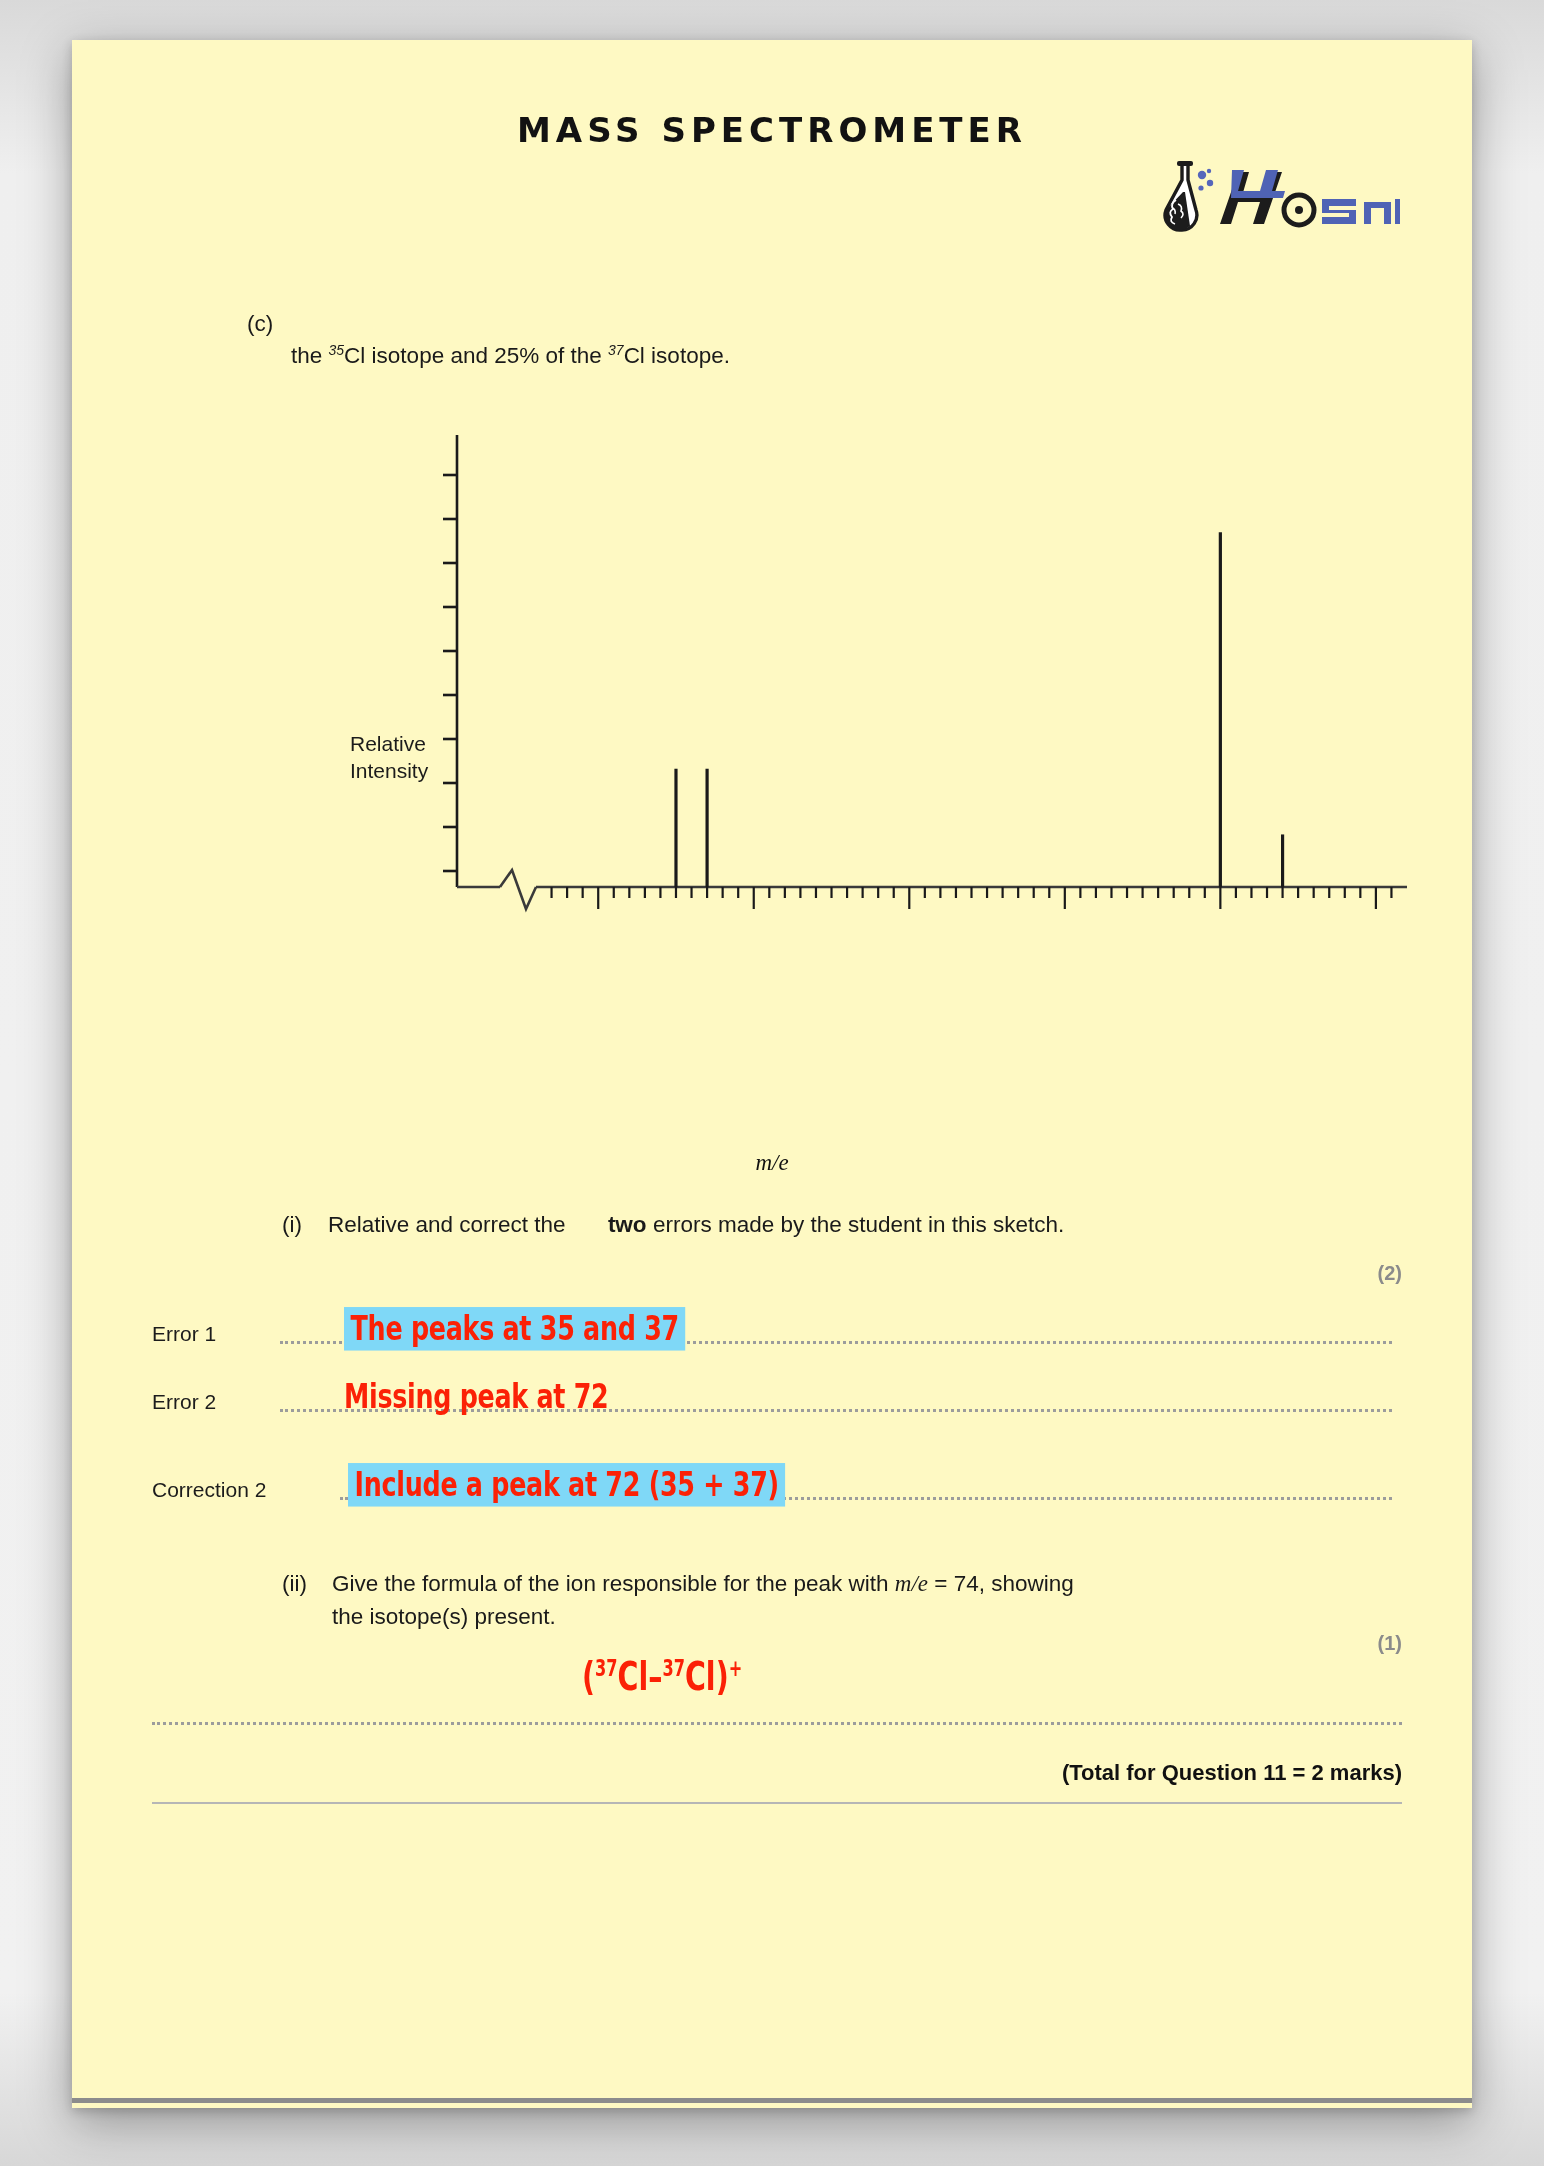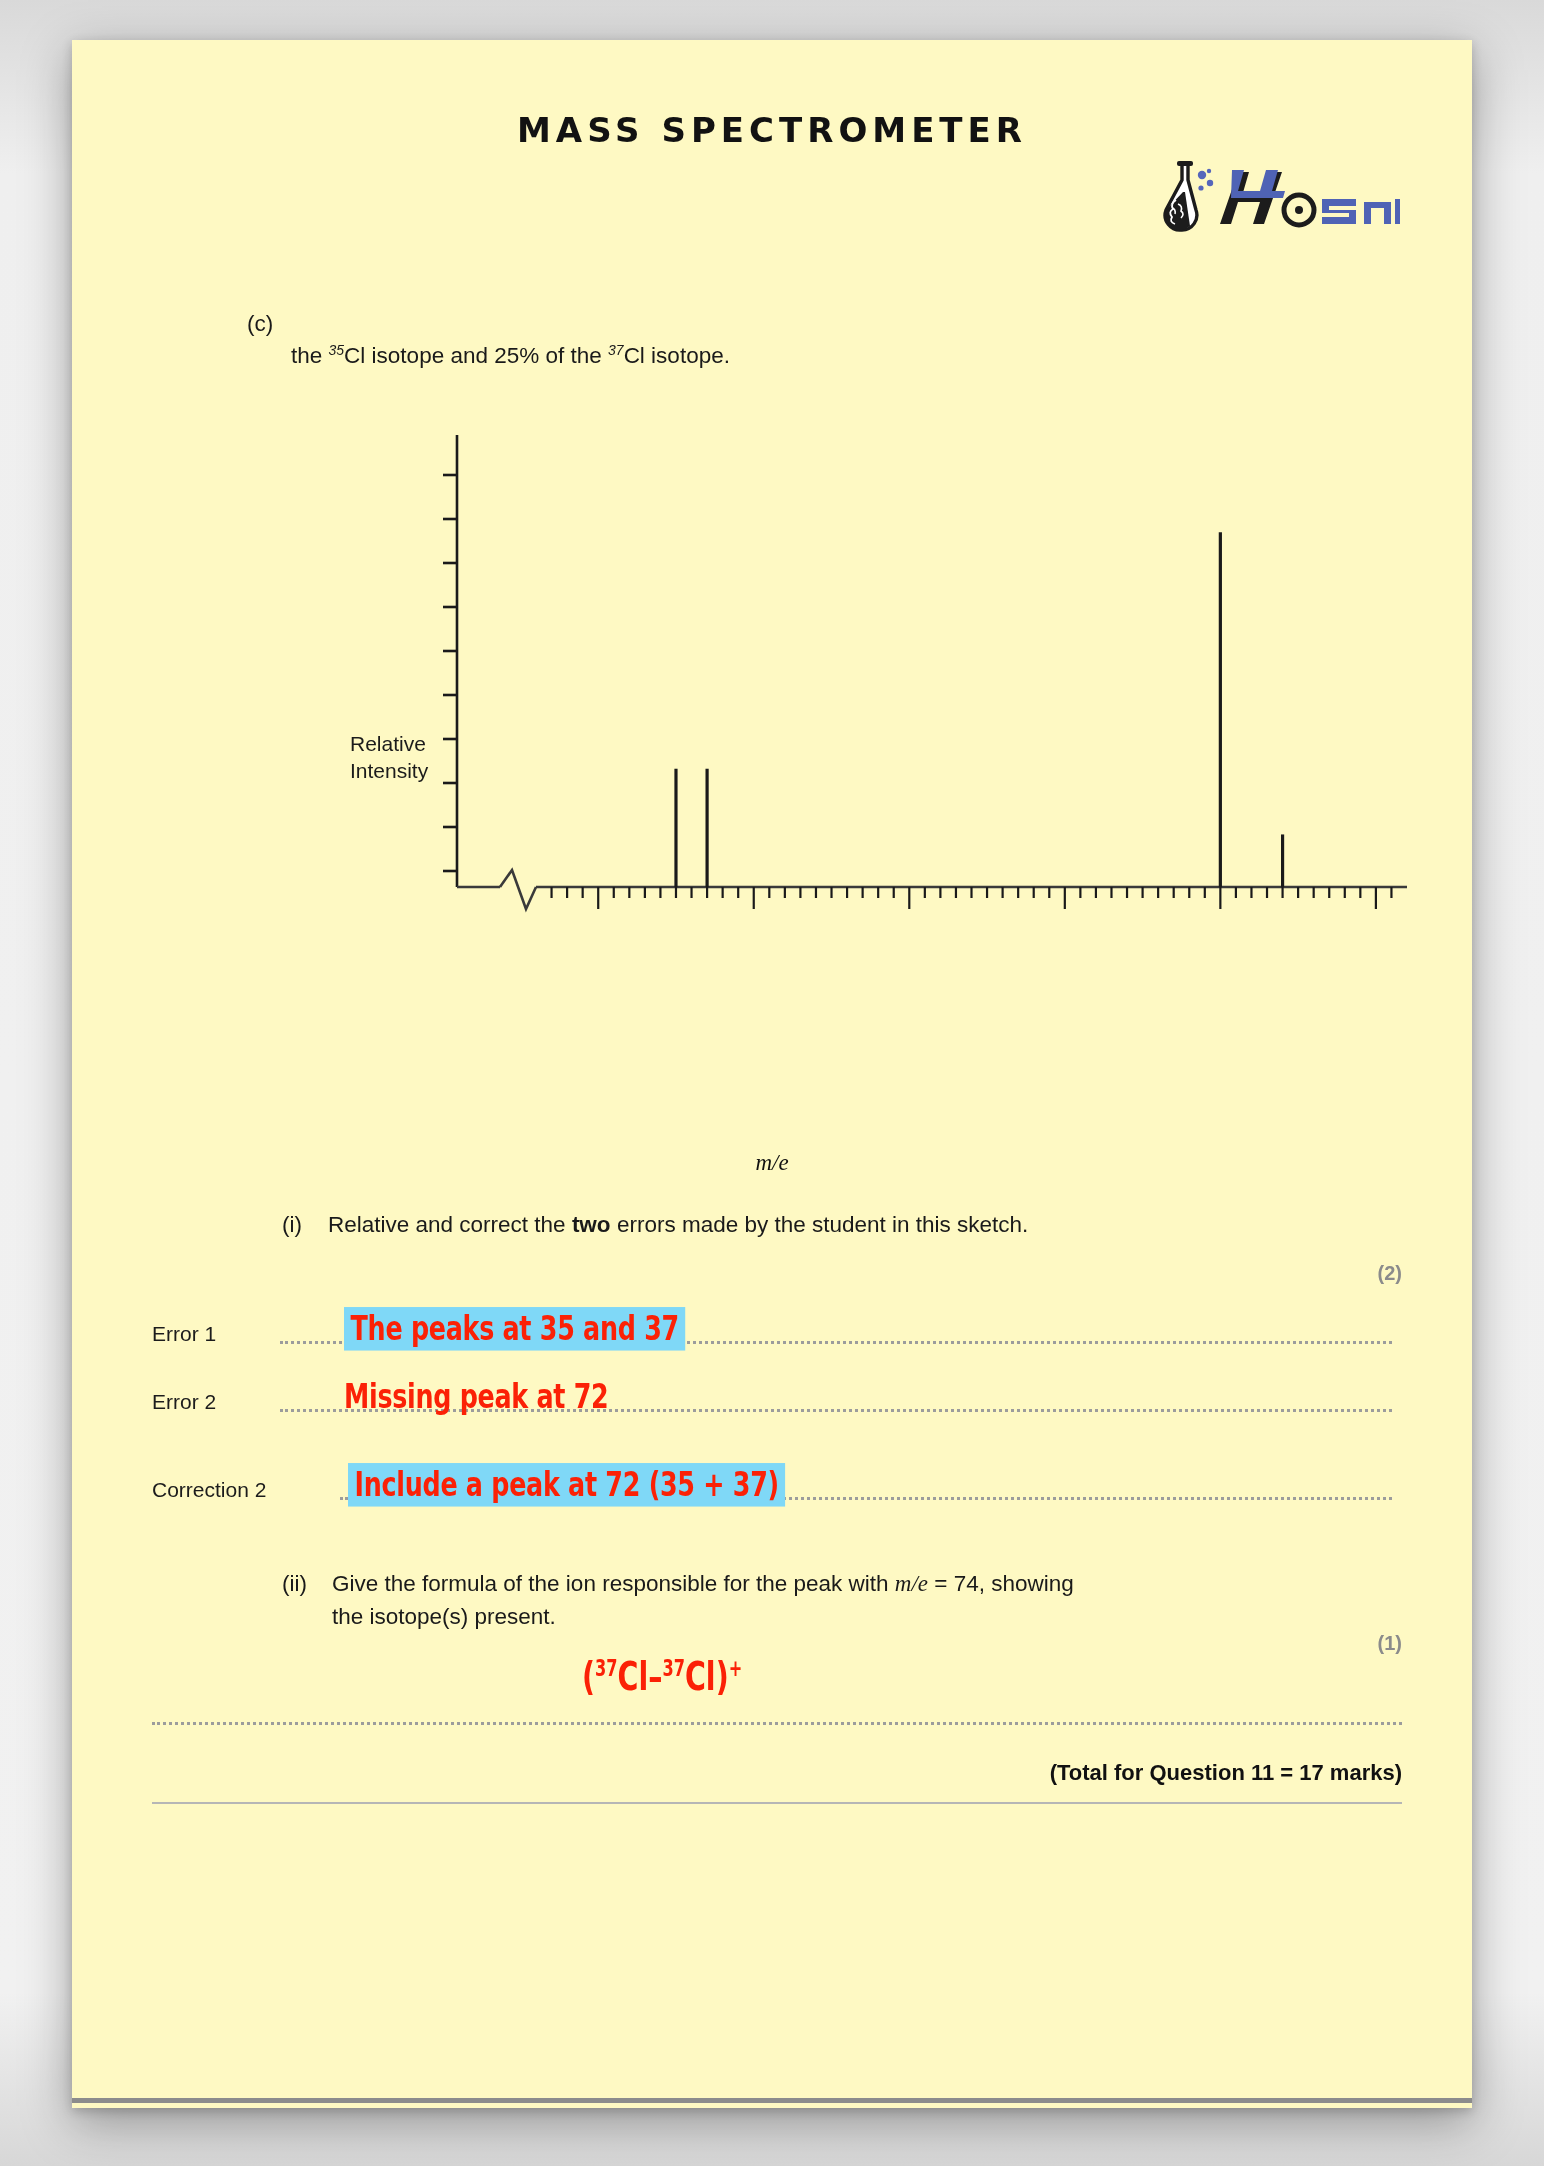--- a/index.html
+++ b/index.html
@@ -110,21 +110,21 @@
   .qi {
     position: absolute;
     left: 210px;
     top: 1172px;
     width: 1010px;
     font-size: 22.5px;
     color: #1a1a1a;
   }
   .qi .lbl { position: absolute; left: 0; top: 0; }
   .qi .body { margin-left: 46px; display: block; }
-  .qi b { font-weight: 700; }
+  .qi b { font-weight: 700; margin-left: 36px; }
 
   .marks {
     position: absolute;
     font-size: 20px;
     font-weight: 700;
     color: #8b8b8b;
   }
   .marks-2 { right: 70px; top: 1222px; }
   .marks-1 { right: 70px; top: 1592px; }
 
@@ -431,18 +431,18 @@
     <div class="qii">
       <span class="lbl">(ii)</span>
       <span class="body"><span>Give the formula of the ion responsible for the peak with </span><i>m/e</i><span> = 74, showing</span><br><span>the isotope(s) present.</span></span>
     </div>
     <div class="marks marks-1">(1)</div>
 
     <div class="formula"><span>(</span><sup>37</sup><span>Cl</span><span>–</span><sup>37</sup><span>Cl</span><span>)</span><sup>+</sup></div>
 
     <div class="ansline-final"></div>
 
-    <div class="total">(Total for Question 11 = 17 marks)</div>
+    <div class="total">(Total for Question 11 = 2 marks)</div>
     <div class="rule"></div>
 
     <div class="footrule"></div>
   </div>
 </div>
 
 </body></html>

